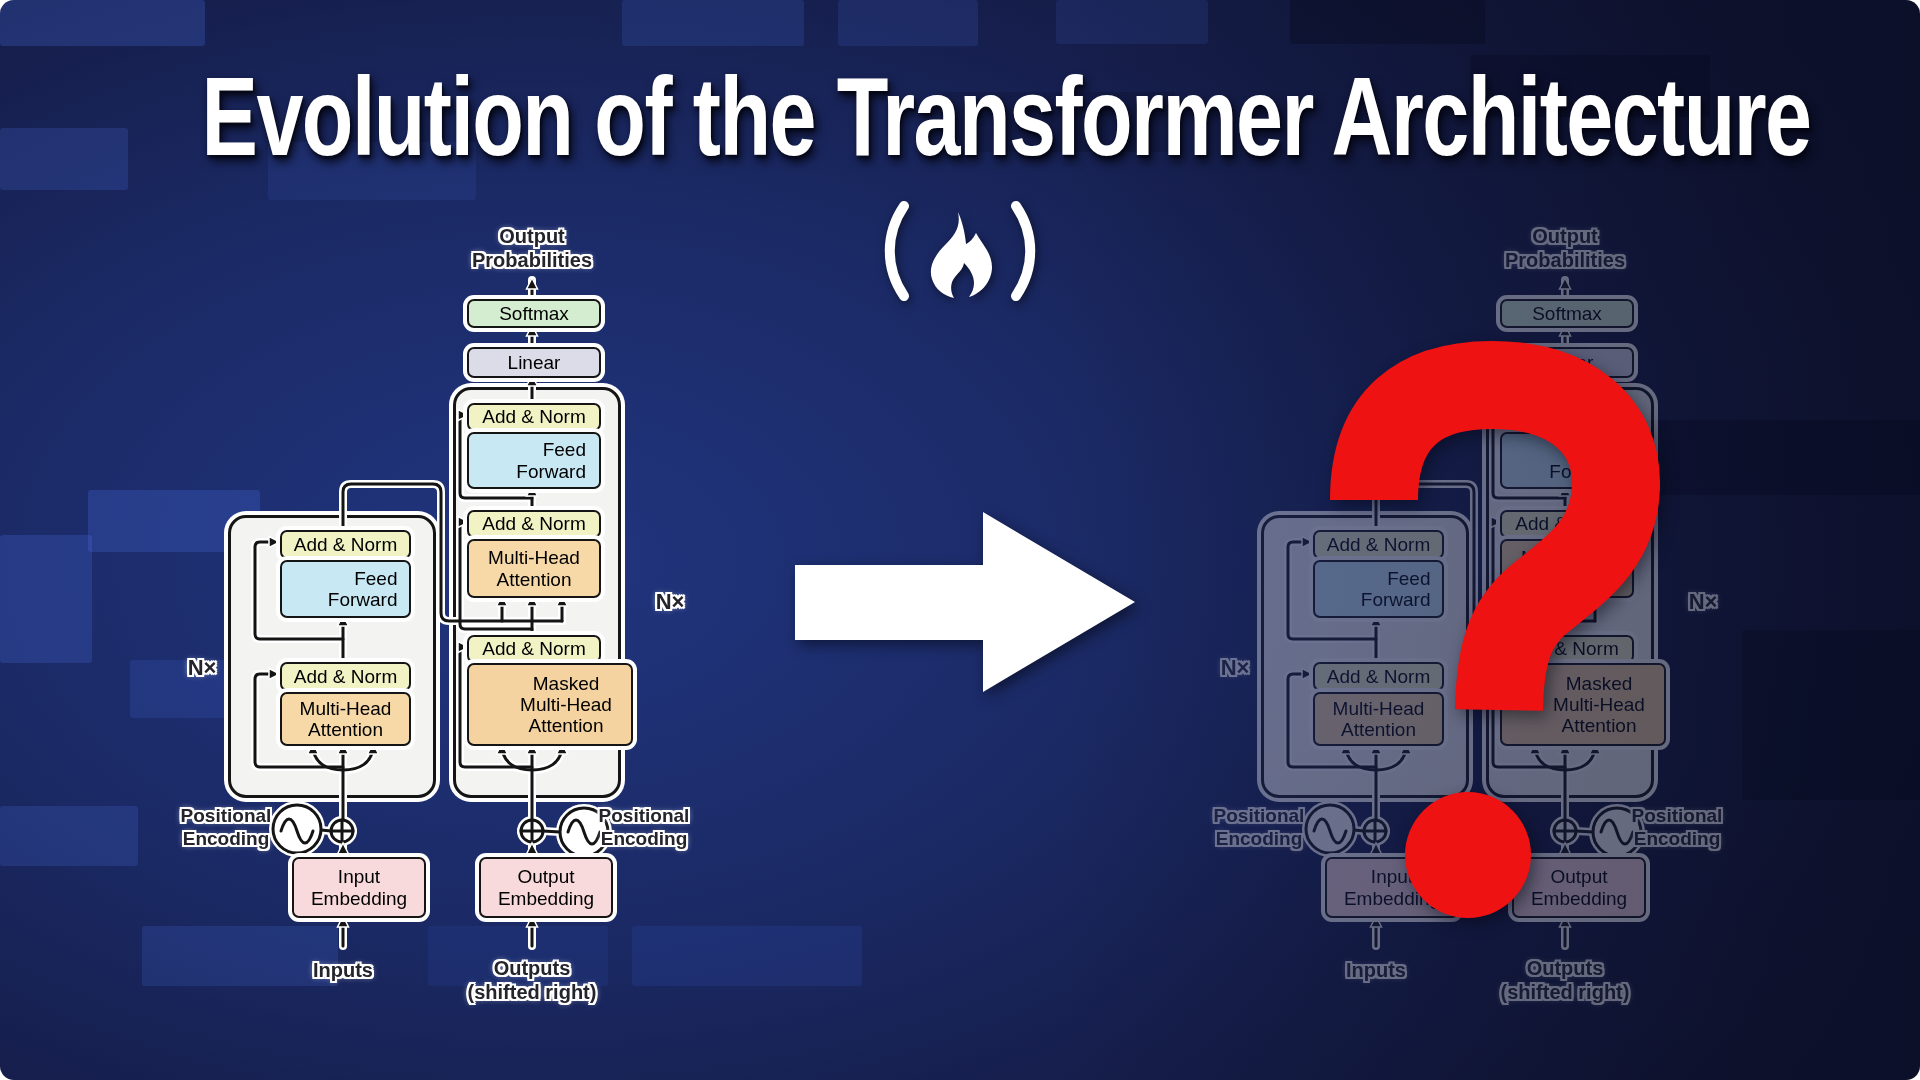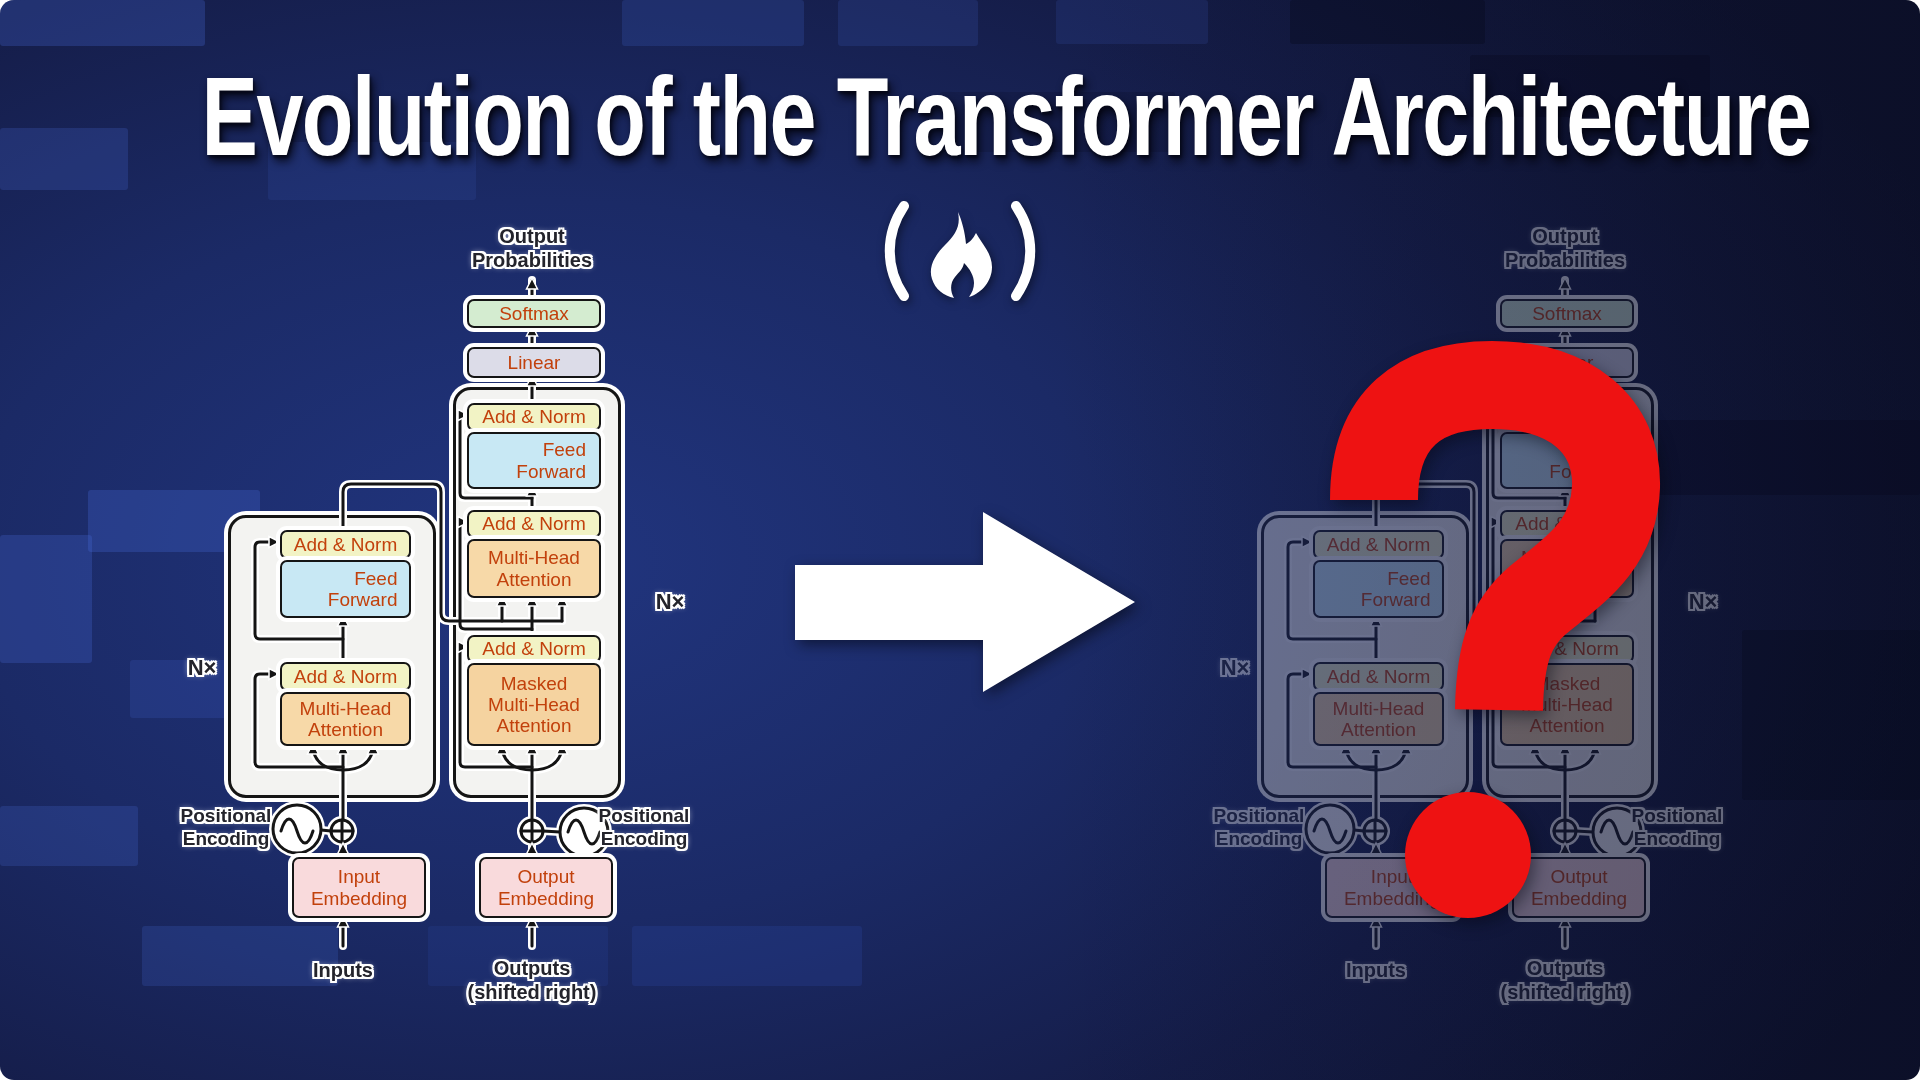--- a/index.html
+++ b/index.html
@@ -25,28 +25,28 @@
   .tdiag{position:absolute;top:222px;width:510px;height:790px;}
   .tdiag.main{left:180px;}
   .tdiag.ghost{left:1213px;opacity:.36;}
   .wiresvg{position:absolute;left:0;top:0;}
   .casing{stroke:#ffffff;stroke-width:8;fill:none;stroke-linejoin:round;stroke-linecap:round;}
   .ink{stroke:#141414;stroke-width:3;fill:none;stroke-linejoin:round;stroke-linecap:round;}
   .cbox{position:absolute;background:#f3f3f1;border:3px solid #151515;border-radius:18px;
         box-shadow:0 0 0 4px #ffffff;}
   .bx{position:absolute;border:2.5px solid #151515;border-radius:7px;box-shadow:0 0 0 4px #ffffff;
       display:flex;align-items:center;justify-content:center;text-align:center;
-      color:#c2410c;font-size:19px;line-height:1.12;}
+      color:#000000;font-size:19px;line-height:1.12;}
   .bx span{display:block;max-width:104px;}
   .softmax{background:#d4ecd0;}
   .linear{background:#dcdce8;justify-content:center;}
   .addnorm{background:#f2f3c5;}
   .ff{background:#c8e8f4;text-align:right;}
   .mha{background:#f7d9a8;}
-  .masked{background:#f5d3a0;}
+  .masked{background:#f5d3a0;padding-left:32px;}
   .emb{background:#f9dadc;margin-left:12px;}
   .sticker{
     position:absolute;display:flex;align-items:center;justify-content:center;text-align:center;
     color:#24242c;font-size:20px;font-weight:bold;line-height:1.2;
     text-shadow:-2px -2px 0 #fff,2px -2px 0 #fff,-2px 2px 0 #fff,2px 2px 0 #fff,
                 -2px 0 0 #fff,2px 0 0 #fff,0 -2px 0 #fff,0 2px 0 #fff,0 0 6px #fff;
   }
   .sticker span{display:block;max-width:130px;}
   .nx{font-size:22px;}
   .qmark-svg{position:absolute;left:0;top:0;filter:drop-shadow(4px 6px 8px rgba(3,5,15,.45));}

